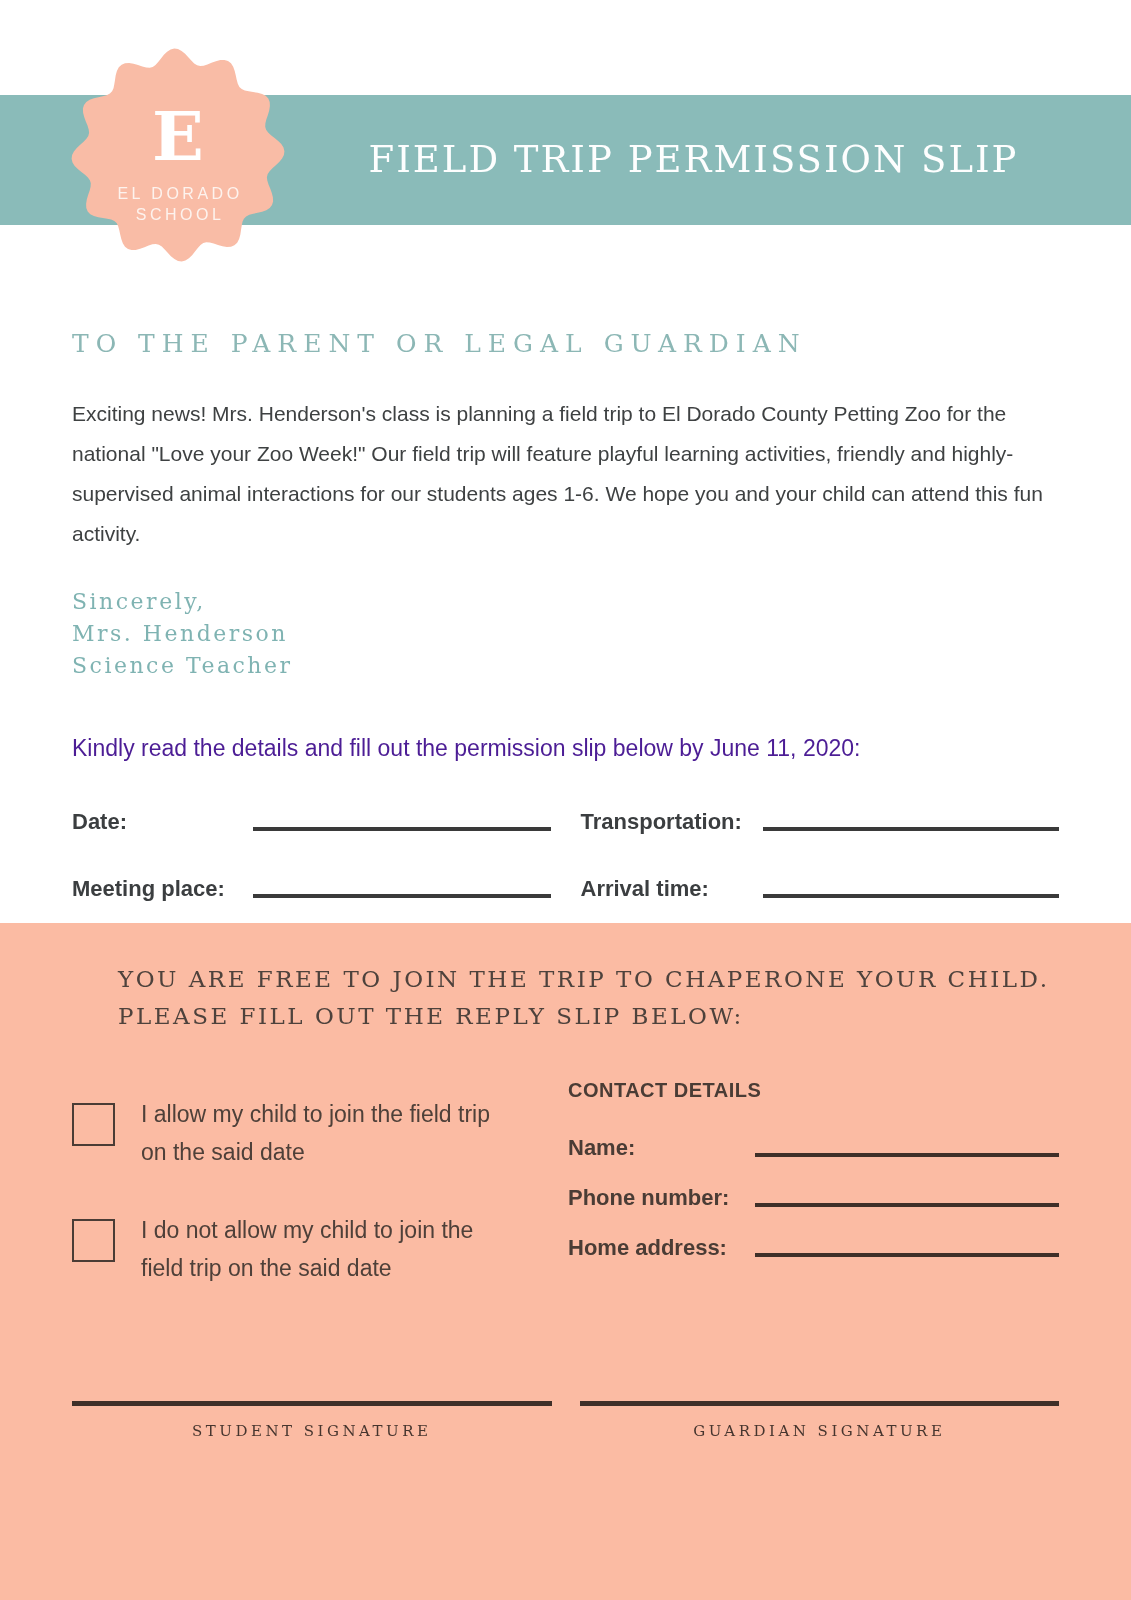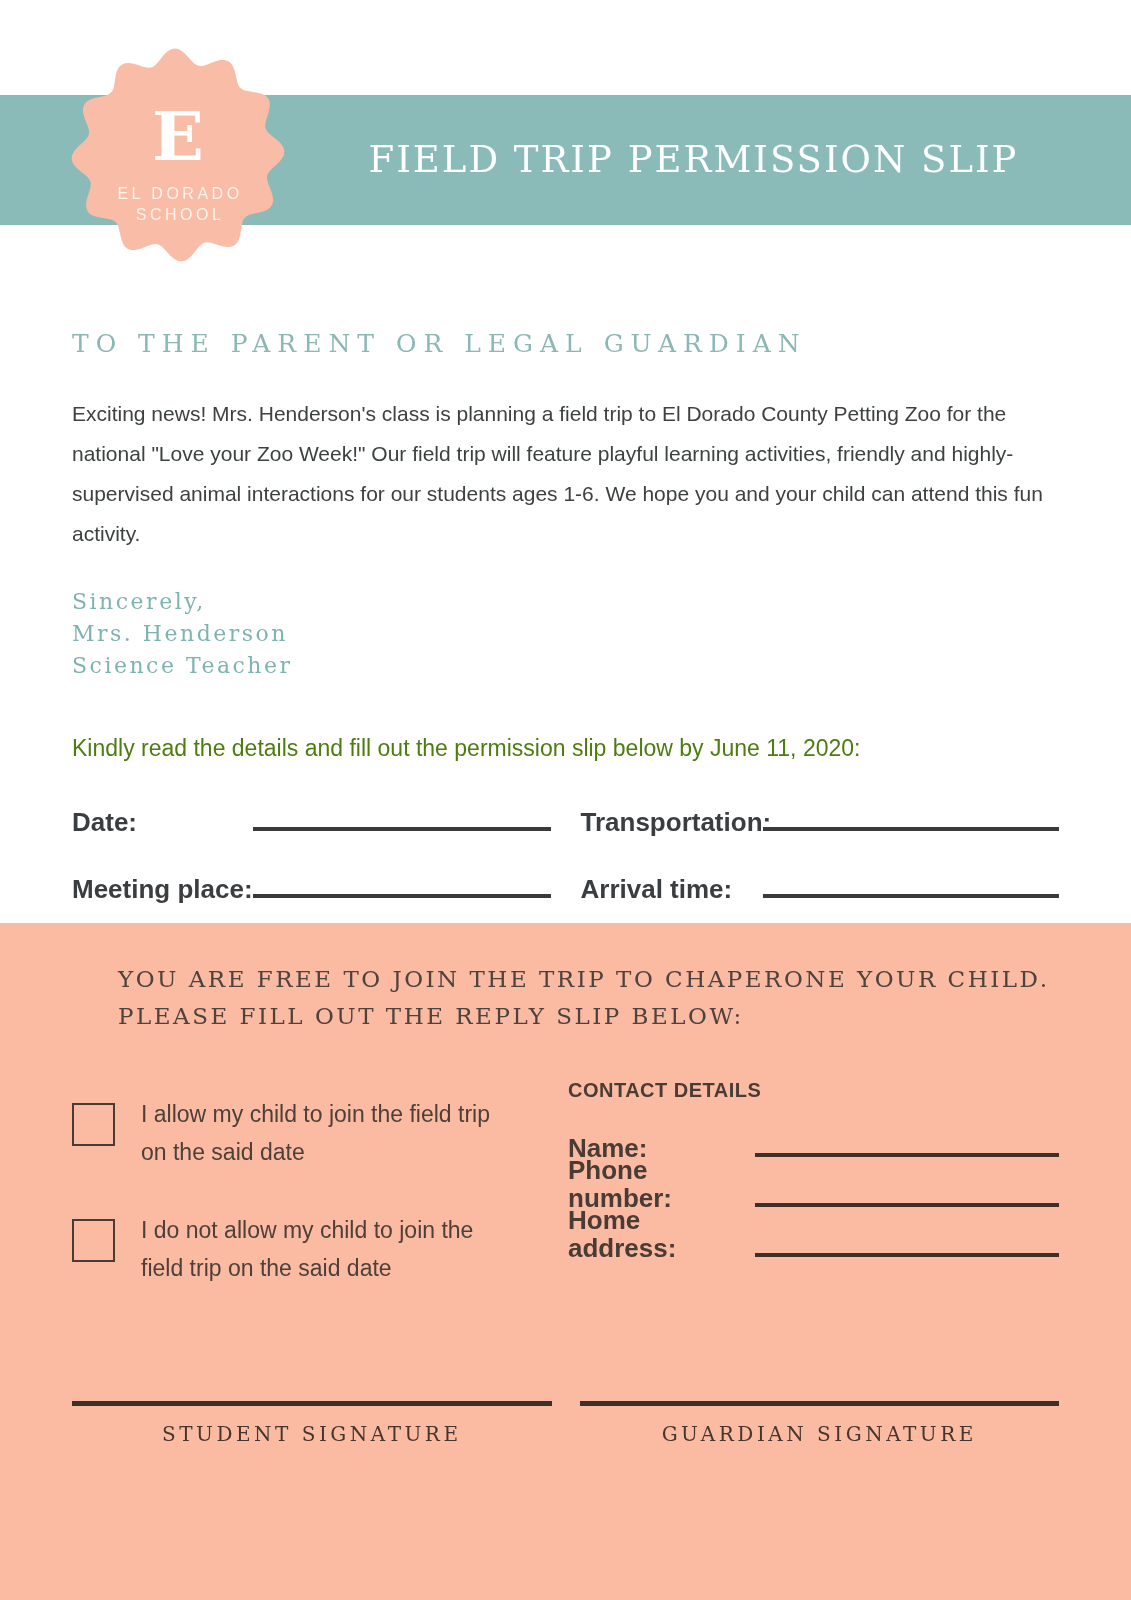--- a/index.html
+++ b/index.html
@@ -47,33 +47,33 @@
   }
   .letter-body {
     margin-top: 36px; color: #3E4142;
     font-size: 21px; line-height: 40px;
   }
   .closing-block {
     margin-top: 32px;
     font-family: "DejaVu Serif", serif;
     color: #7FB3B2; font-size: 22px; line-height: 32px; letter-spacing: 2.5px;
   }
-  .instruction { margin-top: 53px; color: #4d7c0f; font-size: 23px; }
+  .instruction { margin-top: 53px; color: #4c1d95; font-size: 23px; }
 
   
   .trip-form {
     margin-top: 44px; display: flex; column-gap: 30px;
   }
   .form-col { flex: 1; }
   .field-row {
     display: flex; align-items: flex-end;
     height: 30px; margin-bottom: 37px;
   }
   .field-label {
-    font-weight: bold; font-size: 26px; color: #3B3E40;
+    font-weight: bold; font-size: 22px; color: #3B3E40;
     flex-shrink: 0; line-height: 28px;
   }
   .col-left .field-label { width: 181px; }
   .col-right .field-label { width: 182px; }
   .field-line {
     flex: 1; height: 4px; background: #3A3A3A; margin-bottom: 5px;
   }
 
   
   .reply-section {
@@ -114,21 +114,21 @@
 
   
   .signature-row {
     display: flex; column-gap: 28px; margin-top: 74px;
   }
   .signature { flex: 1; }
   .signature-line { height: 5px; background: #3F2F28; }
   .signature-label {
     margin-top: 16px; text-align: center;
     font-family: "DejaVu Serif", serif;
-    color: #46352E; font-size: 20px; letter-spacing: 3.5px;
+    color: #46352E; font-size: 15px; letter-spacing: 3.5px;
     white-space: nowrap;
   }
 </style>
 </head>
 <body>
 
 <div class="page">
 
   <div class="top-gap"></div>
 

